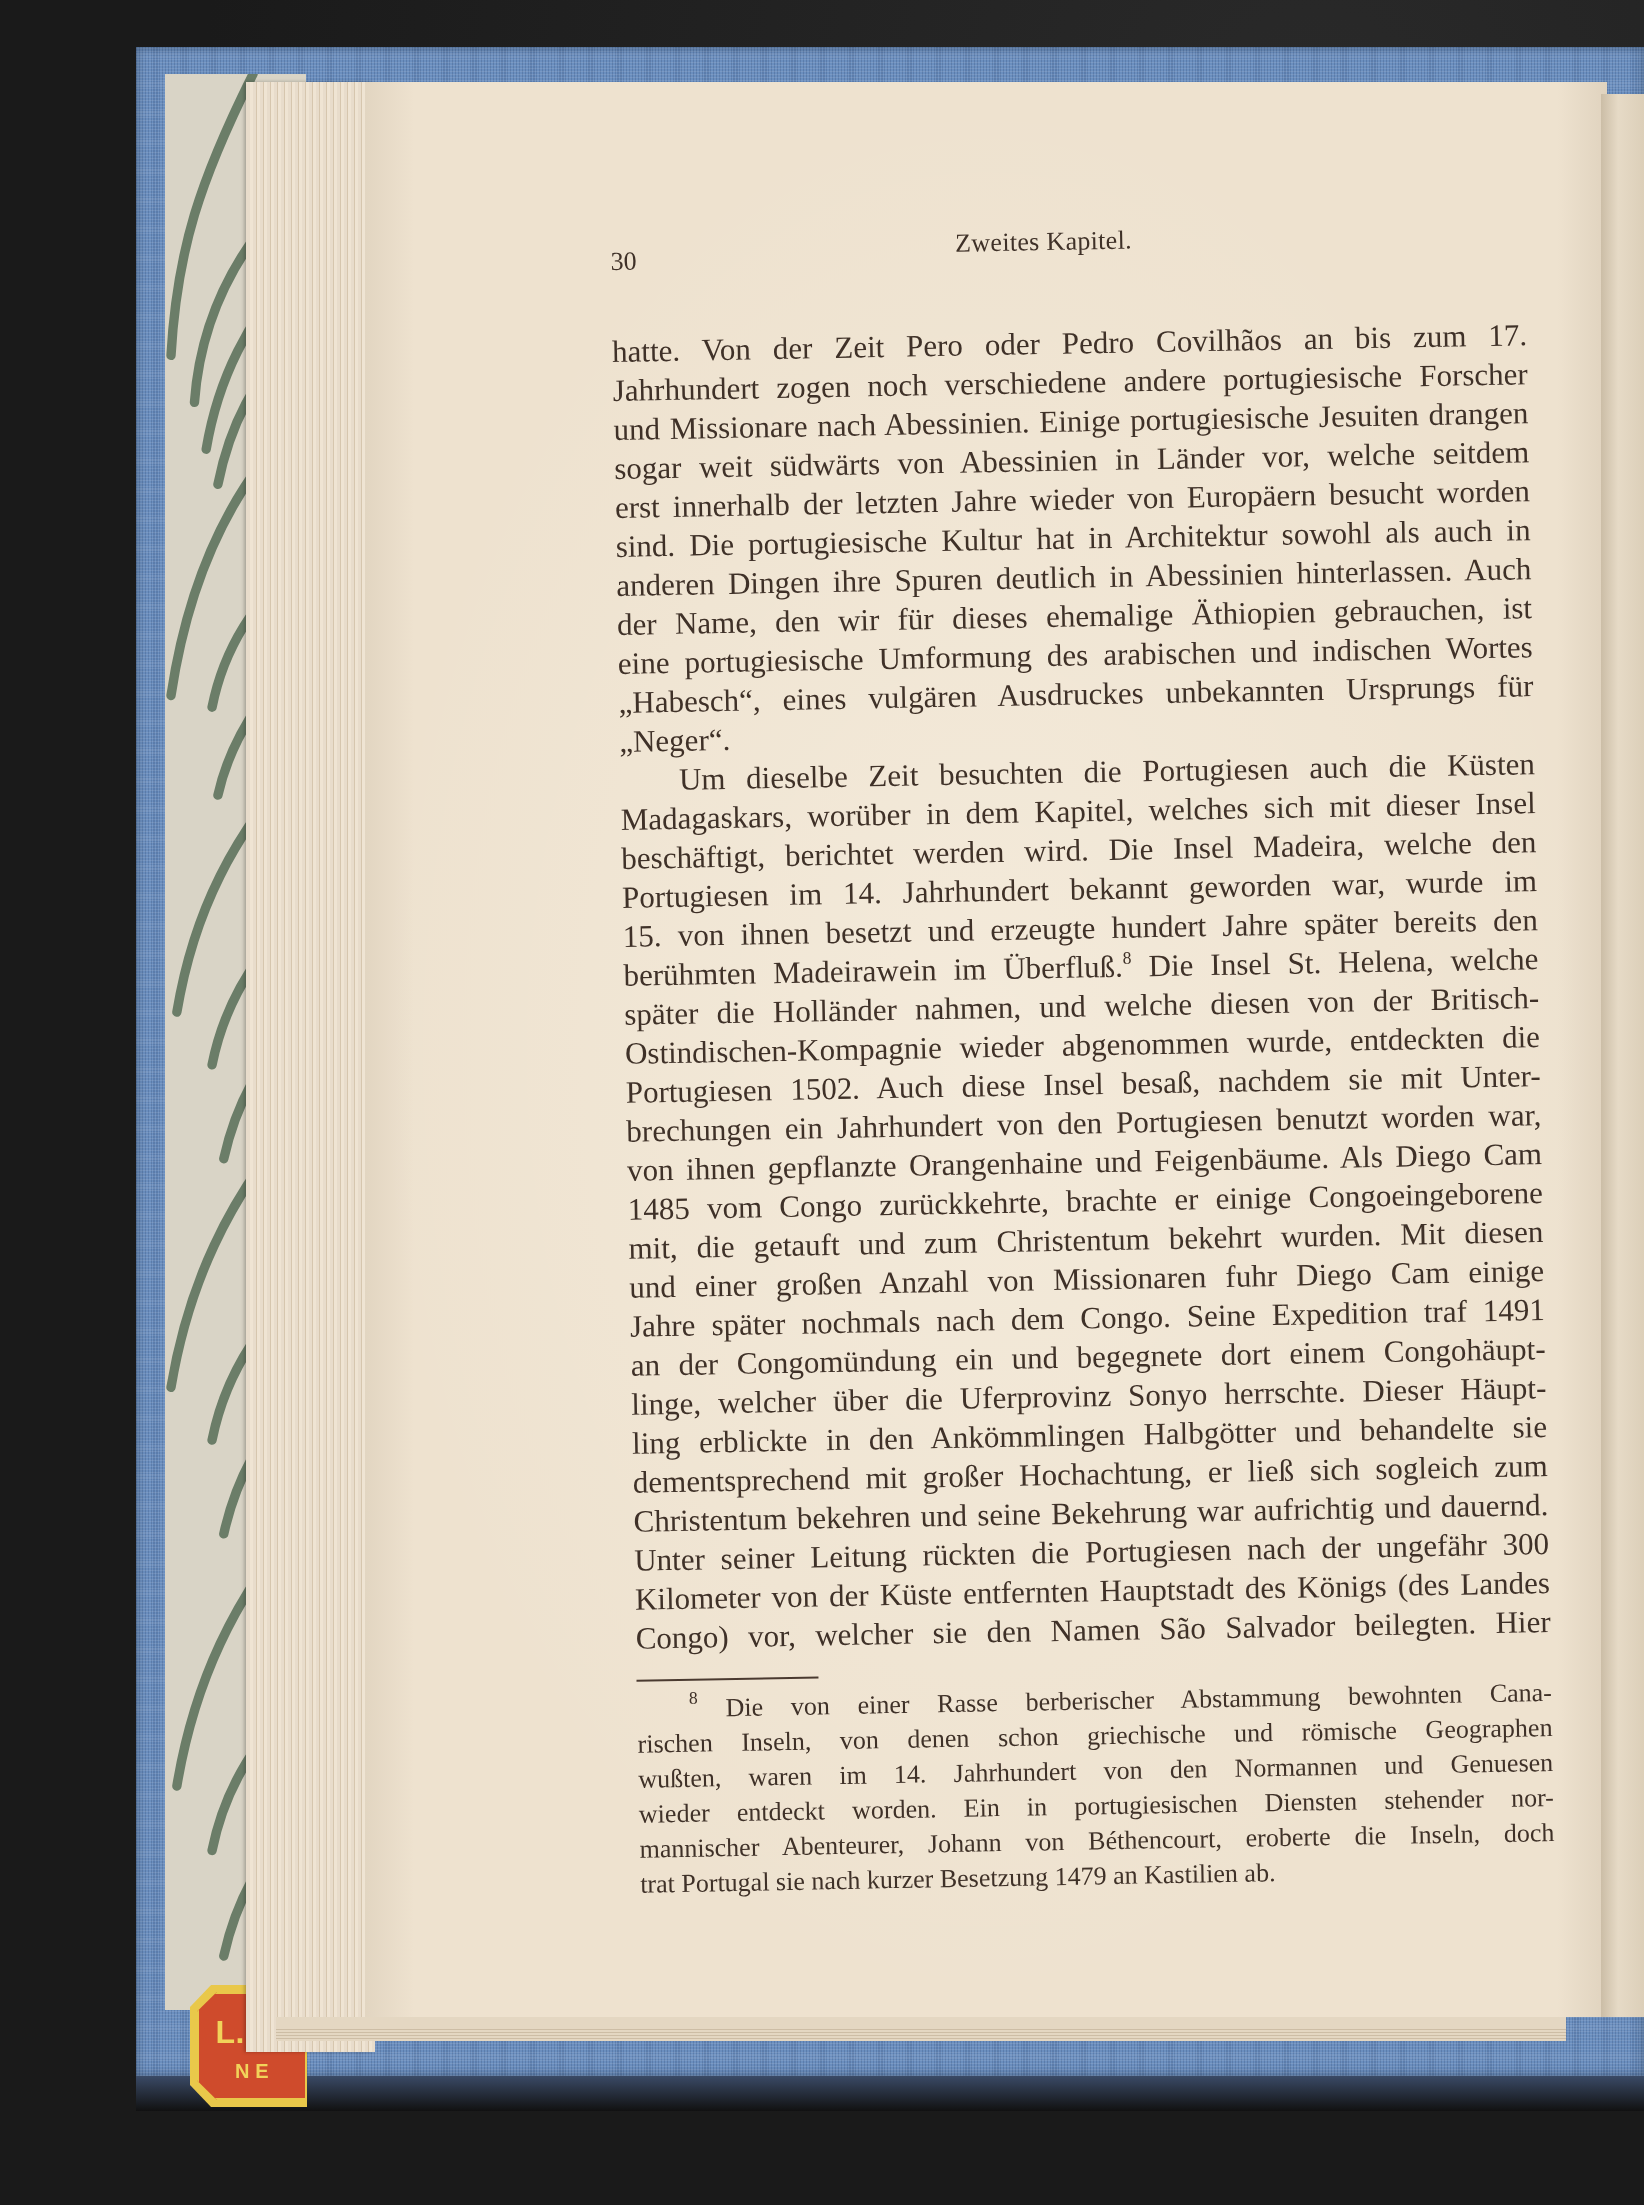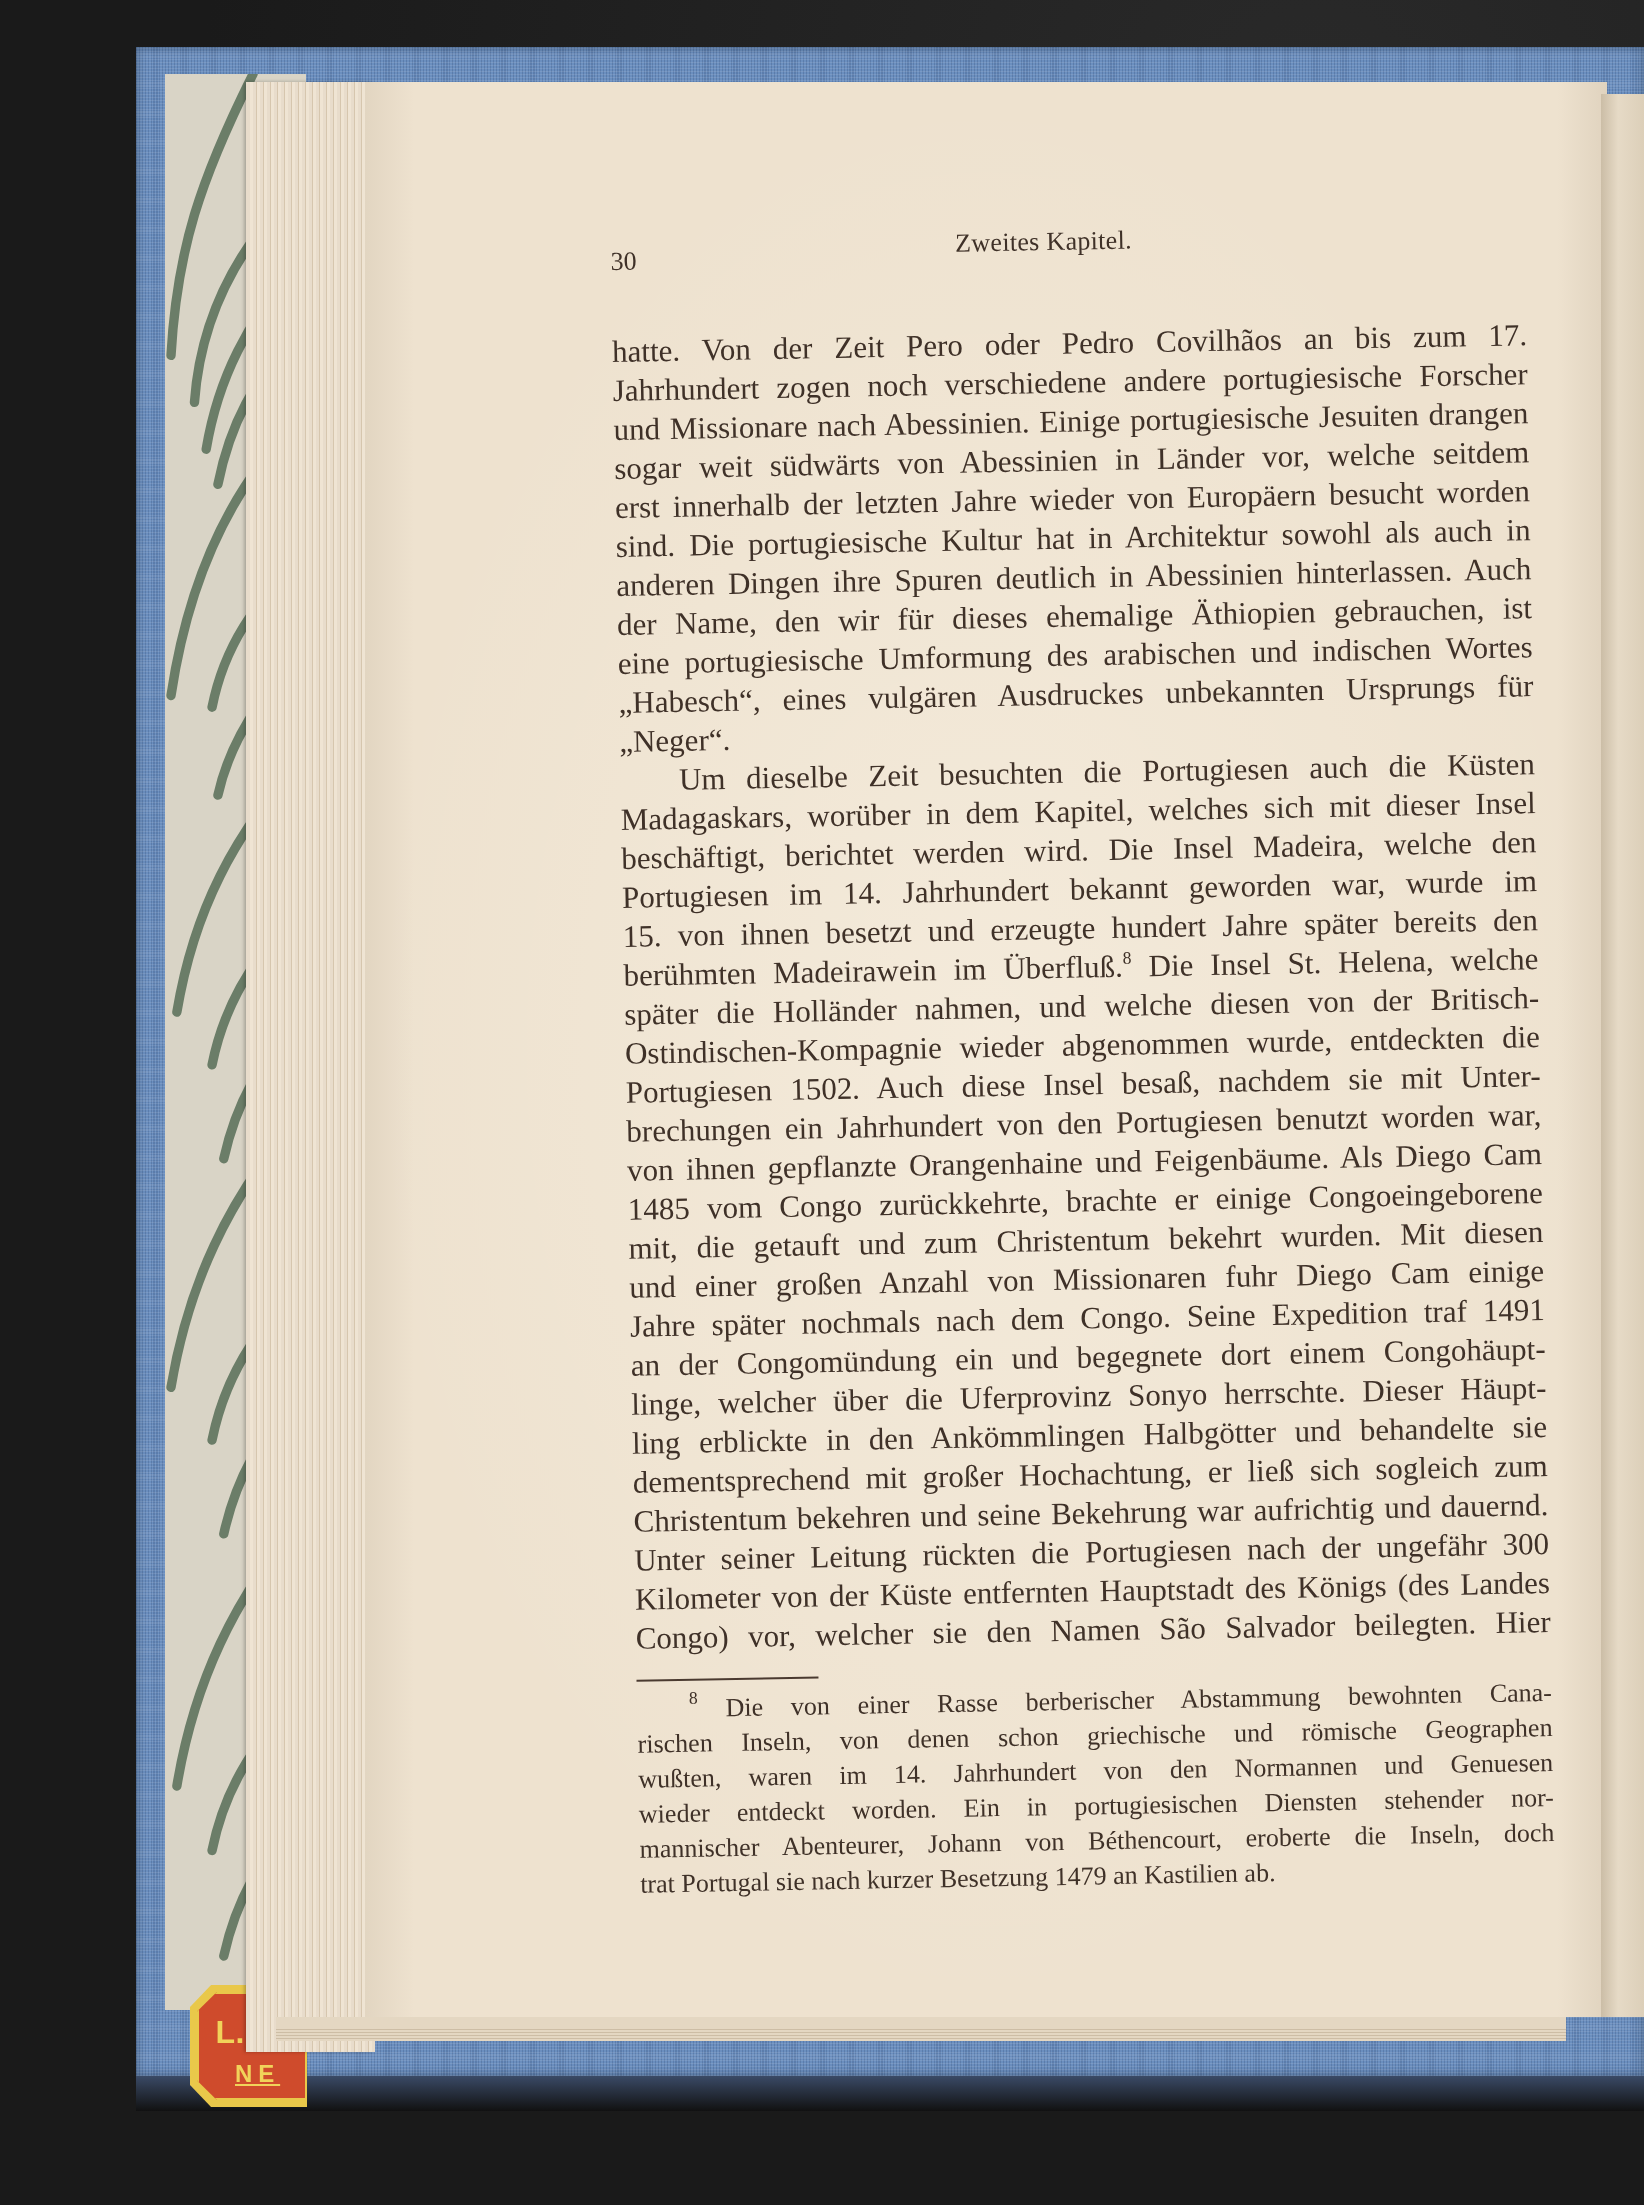--- a/index.html
+++ b/index.html
@@ -44,21 +44,21 @@
   .label-inner {
     position: absolute; left: 7px; top: 7px; right: 0; bottom: 7px;
     background: #cf4b2c;
     clip-path: polygon(18% 0, 100% 0, 100% 100%, 18% 100%, 0 82%, 0 18%);
     border: 2.3px solid #e9c84a;
     color: #f1d35a;
     font-family: "Liberation Sans", "DejaVu Sans", sans-serif;
     font-weight: bold;
   }
   .label-line1 { position: absolute; left: 16.4px; top: 20px; font-size: 32px; letter-spacing: 0.6px; }
-  .label-line2 { position: absolute; left: 36px; top: 66px; font-size: 24px; letter-spacing: 5.9px; text-decoration: underline; }
+  .label-line2 { position: absolute; left: 36px; top: 66px; font-size: 20px; letter-spacing: 5.9px; }
   
   .page-edges {
     position: absolute; left: 246px; top: 82px; width: 129px; height: 1970px;
     background:
       repeating-linear-gradient(90deg, #e8dccb 0 3.5px, #d6c6ae 3.5px 4.1px, #efe4d3 4.1px 7px);
     box-shadow: -1.8px 0 3.5px rgba(0,0,0,0.25);
   }
   .page-edges-lower {
     position: absolute; left: 276px; top: 2017px; width: 1290px; height: 23.5px;
     background: repeating-linear-gradient(0deg, #e4d7c2 0 2.3px, #cdbda5 2.3px 2.9px);

